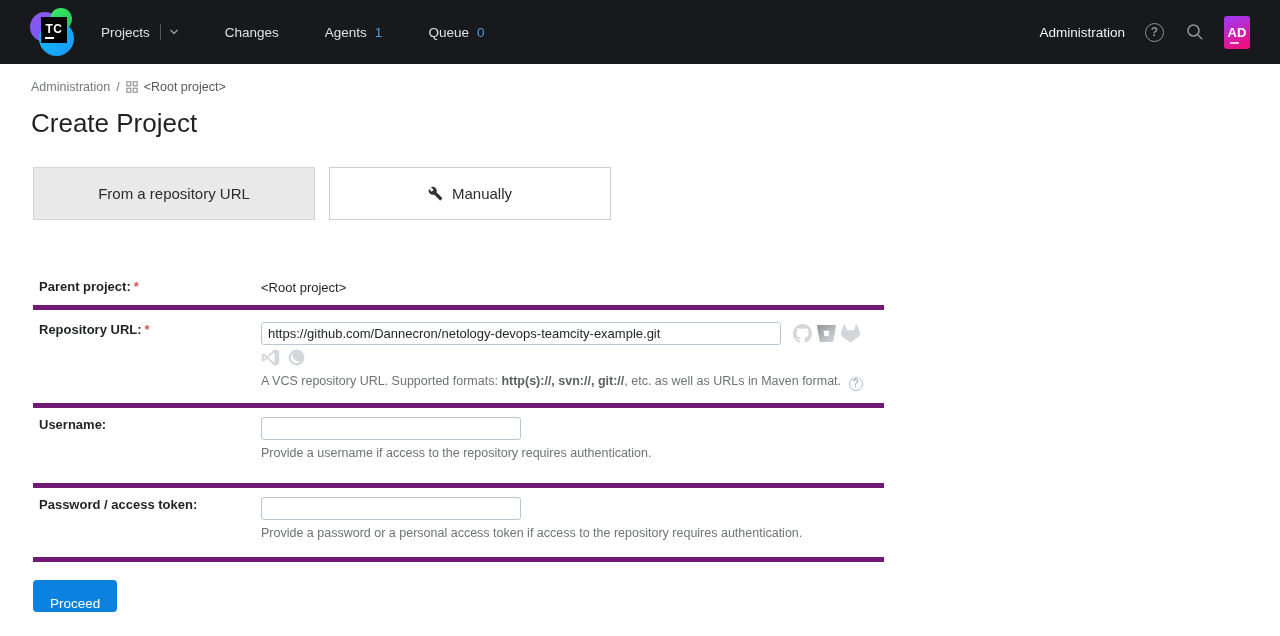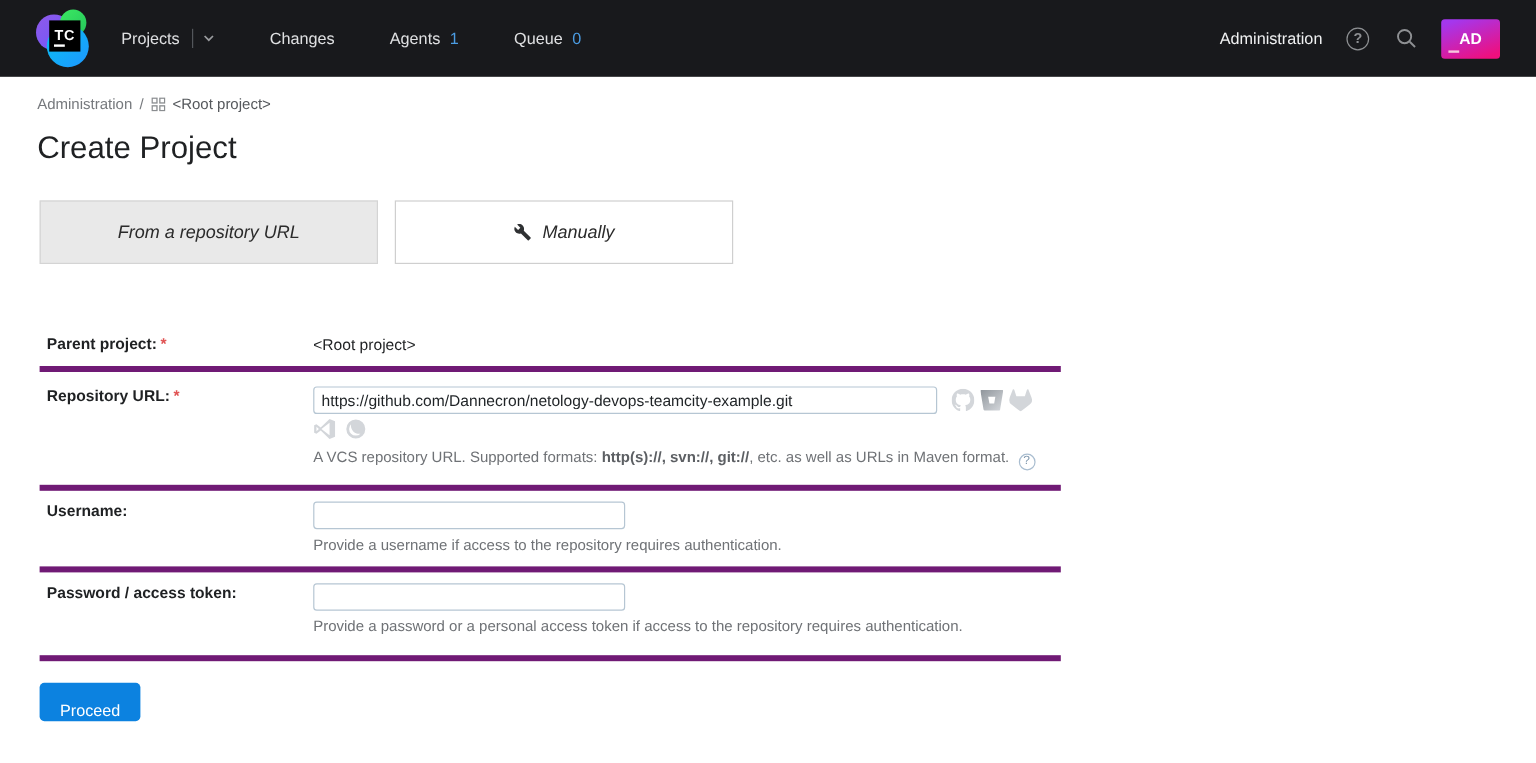--- a/index.html
+++ b/index.html
@@ -31,52 +31,52 @@
   .nav-item { display:flex; align-items:center; cursor:pointer; }
   .nav-item .count { margin-left:8px; color:#4b9ce2; }
   .nav-sep { width:1px; height:16px; background:#53565b; margin:0 8px 0 10px; }
   .chev { width:10px; height:10px; }
 
   .header-right { margin-left:auto; display:flex; align-items:center; gap:19px; }
   .admin-link { color:#f0f1f2; font-size:13.5px; cursor:pointer; }
   .hicon { width:21px; height:21px; display:flex; align-items:center; justify-content:center; cursor:pointer; }
   .help-circle { width:19px; height:19px; border:1.5px solid #8e9093; border-radius:50%;
     color:#8e9093; font-size:12px; font-weight:bold; display:flex; align-items:center; justify-content:center; }
-  .avatar { position:relative; width:49px; height:33px; border-radius:3px;
+  .avatar { position:relative; width:26px; height:33px; border-radius:3px;
     background:linear-gradient(160deg,#a437ee 10%,#ef0f7e 90%);
     color:#fff; font-size:13px; font-weight:bold;
     display:flex; align-items:center; justify-content:center; cursor:pointer; }
   .avatar .av-underscore { position:absolute; left:6px; bottom:5px; width:9px; height:2px; background:#f8c6dd; }
 
   
   .breadcrumb { margin:16px 0 0 31px; font-size:12.5px; color:#76797d; display:flex; align-items:center; gap:6px; }
   .breadcrumb a { color:#76797d; text-decoration:none; cursor:pointer; }
   .breadcrumb .root { color:#55585c; }
   .grid-icon { width:12px; height:12px; display:inline-block; }
 
   
   .page-title { margin:14px 0 0 31px; font-size:26px; color:#1f2123; font-weight:400; }
 
   
-  .tabs { margin:28px 0 0 33px; display:flex; gap:14px;font-style:italic; }
+  .tabs { margin:28px 0 0 33px; display:flex; gap:14px; }
   .tab { width:282px; height:53px; border:1px solid #cfcfcf; background:#fff;
     display:flex; align-items:center; justify-content:center; gap:9px;
     font-size:15px; color:#2b2b2b; cursor:pointer; }
   .tab.selected { background:#e9e9e9; border-color:#d4d4d4; }
   .wrench-icon { width:15px; height:15px; }
 
   
   .form-table { margin:49px 0 0 33px; width:851px; }
   .frow { display:flex; border-bottom:5px solid #701a75; }
   .fl { width:228px; padding-left:6px; font-size:13px; font-weight:bold; color:#1f2123; }
   .fv { flex:1; }
   .req { color:#e05252; font-weight:bold; margin-left:3px; }
   .row-parent { padding:10px 0 10px; }
   .row-repo { padding:12px 0 12px; }
-  .row-user { padding:9px 0 11px; }
+  .row-user { padding:9px 0 23px; }
   .row-pass { padding:9px 0 17px; }
 
   input[type="text"], input[type="password"] {
     height:23px; border:1px solid #b6c6d3; border-radius:3px; padding:0 6px;
     font-size:13px; font-family:"Liberation Sans",sans-serif; color:#1f2326; outline:none;
   }
   .url-input { width:520px; }
   .short-input { width:260px; }
 
   .value-text { font-size:13px; color:#1f2123; padding-top:1px; }

